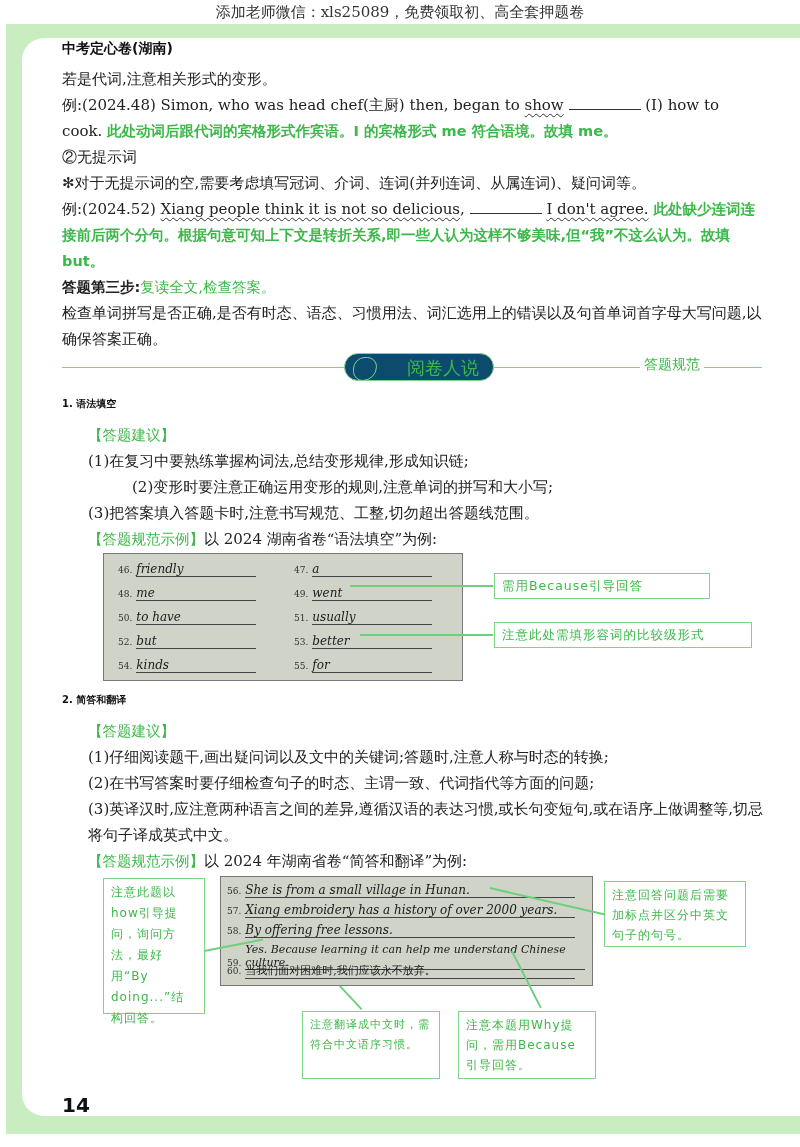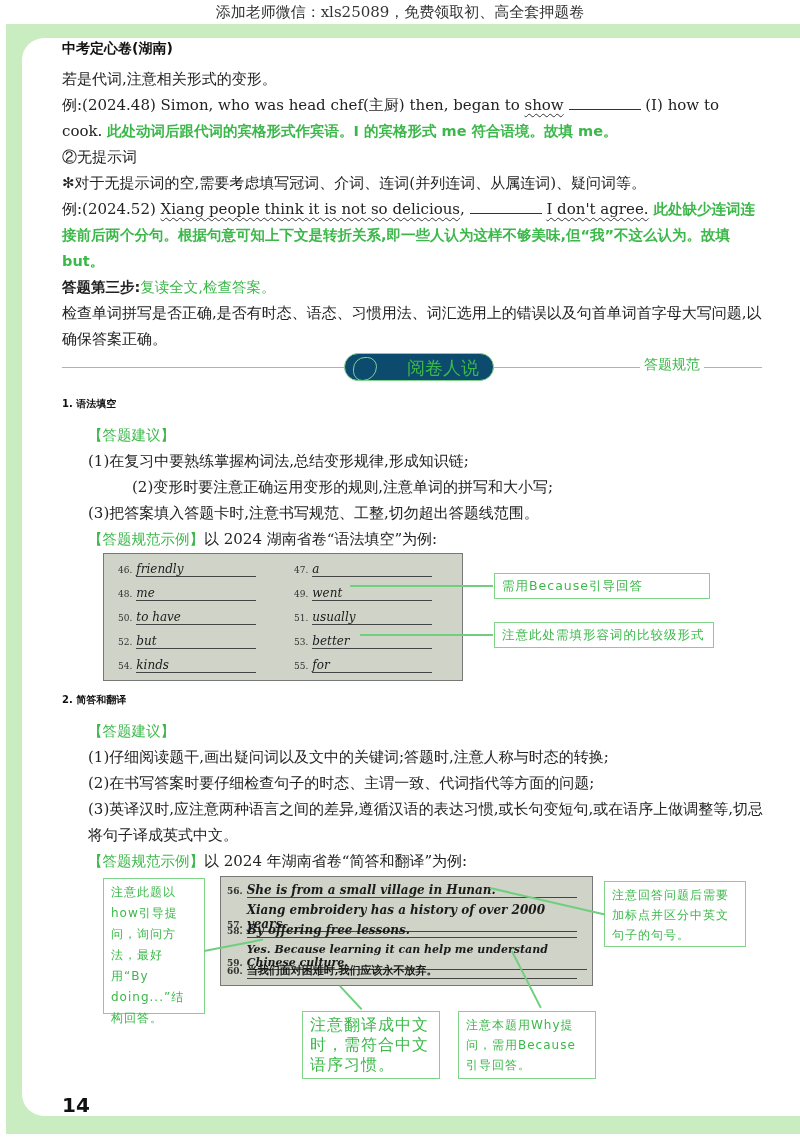--- a/index.html
+++ b/index.html
@@ -98,44 +98,44 @@
   <div class="row" style="left:190px; top:56px;"><span class="num">51.</span><span class="ans" style="width:120px;">usually</span></div>
   <div class="row" style="left:14px; top:80px;"><span class="num">52.</span><span class="ans" style="width:120px;">but</span></div>
   <div class="row" style="left:190px; top:80px;"><span class="num">53.</span><span class="ans" style="width:120px;">better</span></div>
   <div class="row" style="left:14px; top:104px;"><span class="num">54.</span><span class="ans" style="width:120px;">kinds</span></div>
   <div class="row" style="left:190px; top:104px;"><span class="num">55.</span><span class="ans" style="width:120px;">for</span></div>
 </div>
 
 <div class="arrow" style="left:350px; top:585px; width:143px;"></div>
 <div class="arrow" style="left:360px; top:634px; width:133px;"></div>
 <div class="note" style="left:494px; top:573px; width:216px; height:26px; padding:1px 7px;">需用Because引导回答</div>
-<div class="note" style="left:494px; top:622px; width:220px; height:26px; padding:1px 7px;">注意此处需填形容词的比较级形式</div>
+<div class="note" style="left:494px; top:622px; width:258px; height:26px; padding:1px 7px;">注意此处需填形容词的比较级形式</div>
 
 <div class="sec-title" style="top:693px;">2. 简答和翻译</div>
 <div class="indent" style="top:718px;"><span class="gl">【答题建议】</span></div>
 <div class="indent" style="top:744px;">(1)仔细阅读题干,画出疑问词以及文中的关键词;答题时,注意人称与时态的转换;</div>
 <div class="indent" style="top:770px;">(2)在书写答案时要仔细检查句子的时态、主谓一致、代词指代等方面的问题;</div>
 <div class="indent" style="top:796px;">(3)英译汉时,应注意两种语言之间的差异,遵循汉语的表达习惯,或长句变短句,或在语序上做调整等,切忌将句子译成英式中文。</div>
 <div class="indent" style="top:848px;">
   <span class="gl">【答题规范示例】</span><span>以 2024 年湖南省卷“简答和翻译”为例:</span>
 </div>
 
-<div class="scan" style="left:220px; top:876px; width:373px; height:110px;font-weight:bold;">
+<div class="scan" style="left:220px; top:876px; width:373px; height:110px;">
   <div class="row" style="left:6px; top:6px;"><span class="num">56.</span><span class="ans" style="width:330px;">She is from a small village in Hunan.</span></div>
   <div class="row" style="left:6px; top:26px;"><span class="num">57.</span><span class="ans" style="width:330px;">Xiang embroidery has a history of over 2000 years.</span></div>
   <div class="row" style="left:6px; top:46px;"><span class="num">58.</span><span class="ans" style="width:330px;">By offering free lessons.</span></div>
   <div class="row" style="left:6px; top:66px;"><span class="num">59.</span><span class="ans" style="width:340px; font-size:11px;">Yes. Because learning it can help me understand Chinese culture.</span></div>
   <div class="row" style="left:6px; top:86px;"><span class="num">60.</span><span class="ans" style="width:330px; font-style:normal; font-size:11px;">当我们面对困难时,我们应该永不放弃。</span></div>
 </div>
 
 <div class="note" style="left:103px; top:878px; width:102px; height:136px; font-size:12px; line-height:21px;">注意此题以how引导提问，询问方法，最好用“By doing...”结构回答。</div>
 <div class="arrow" style="left:204px; top:950px; width:60px; transform:rotate(-11deg);"></div>
 
 <div class="note" style="left:604px; top:881px; width:142px; height:66px; font-size:12px; line-height:20px;">注意回答问题后需要加标点并区分中英文句子的句号。</div>
 <div class="arrow" style="left:490px; top:887px; width:118px; transform:rotate(13deg);"></div>
 
-<div class="note" style="left:302px; top:1011px; width:138px; height:68px; font-size:16px; line-height:20px;">注意翻译成中文时，需符合中文语序习惯。</div>
+<div class="note" style="left:302px; top:1011px; width:138px; height:68px; font-size:11px; line-height:20px;">注意翻译成中文时，需符合中文语序习惯。</div>
 <div class="arrow" style="left:340px; top:985px; width:32px; transform:rotate(47deg);"></div>
 
 <div class="note" style="left:458px; top:1011px; width:138px; height:68px; font-size:12px; line-height:20px;">注意本题用Why提问，需用Because引导回答。</div>
 <div class="arrow" style="left:512px; top:950px; width:64px; transform:rotate(63deg);"></div>
 
 <div class="page-num">14</div>
 
 </body></html>

